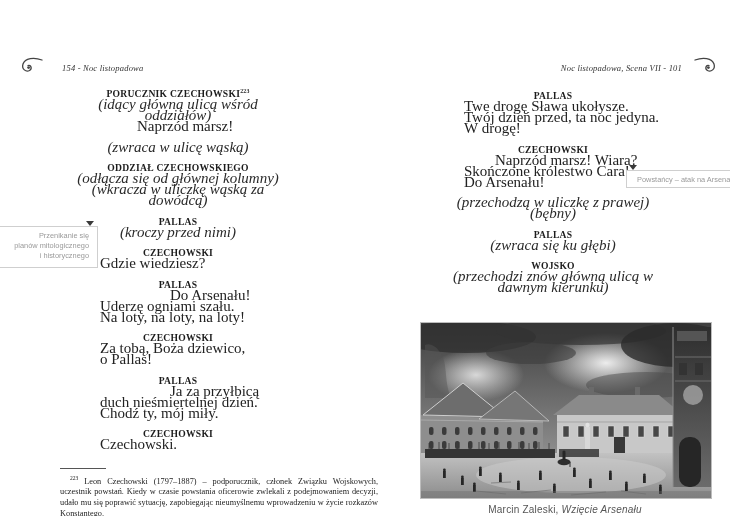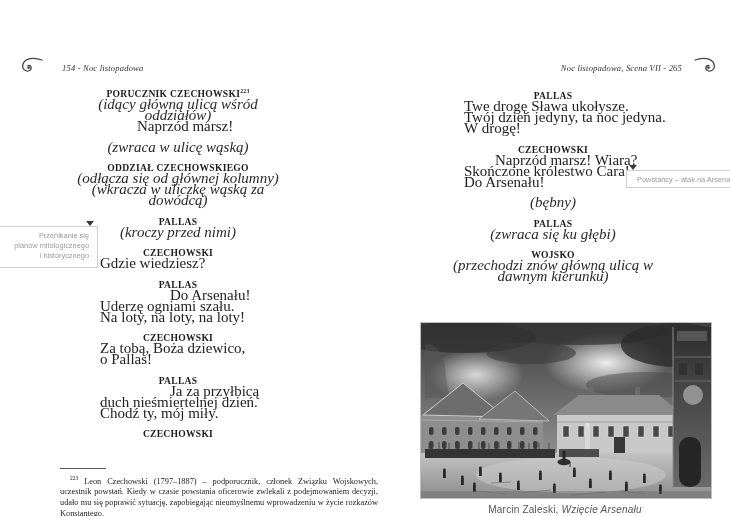--- a/index.html
+++ b/index.html
@@ -58,21 +58,21 @@
 
 <div class="spread">
 
   <span class="flourish fl-left">
     <svg width="24" height="20" viewBox="0 0 24 20">
       <path d="M23,4 C15,1 6,2 4,8 C2.4,13 7,16.5 10.5,14.5 C13.5,12.8 12,8.5 9,9.5" fill="none" stroke="#444" stroke-width="1.3" stroke-linecap="round"></path>
       <circle cx="9.6" cy="11.6" r="1.4" fill="#444"></circle>
     </svg>
   </span>
   <div class="running-head rh-left">154 - Noc listopadowa</div>
-  <div class="running-head rh-right">Noc listopadowa, Scena VII - 265</div>
+  <div class="running-head rh-right">Noc listopadowa, Scena VII - 101</div>
   <span class="flourish fl-right">
     <svg width="24" height="20" viewBox="0 0 24 20">
       <path d="M23,4 C15,1 6,2 4,8 C2.4,13 7,16.5 10.5,14.5 C13.5,12.8 12,8.5 9,9.5" fill="none" stroke="#444" stroke-width="1.3" stroke-linecap="round"></path>
       <circle cx="9.6" cy="11.6" r="1.4" fill="#444"></circle>
     </svg>
   </span>
 
   <div class="col col-left" id="col-left">
       <div class="blk b-name">PORUCZNIK CZECHOWSKI<sup>223</sup></div>
       <div class="blk b-stage">(idący główną ulicą wśród oddziałów)</div>
@@ -98,41 +98,43 @@
       <div class="blk b-name">CZECHOWSKI</div>
       <div class="blk b-line">Za tobą, Boża dziewico,</div>
       <div class="blk b-line">o Pallas!</div>
       <div class="blk b-gap"></div>
       <div class="blk b-name">PALLAS</div>
       <div class="blk b-line ind2">Ja za przyłbicą</div>
       <div class="blk b-line">duch nieśmiertelnej dzień.</div>
       <div class="blk b-line">Chodź ty, mój miły.</div>
       <div class="blk b-gap"></div>
       <div class="blk b-name">CZECHOWSKI</div>
+      <div class="blk b-line">Czechowski.</div>
     </div>
 
   <div class="mnote-marker mk-left"></div>
   <div class="mnote mnote-left">Przenikanie się
 planów mitologicznego
 i historycznego</div>
 
   <div class="footnote-rule"></div>
   <div class="footnote"><sup>223</sup> <span>Leon Czechowski (1797–1887) – podporucznik, członek Związku Wojskowych, uczestnik powstań. Kiedy w czasie powstania oficerowie zwlekali z podejmowaniem decyzji, udało mu się poprawić sytuację, zapobiegając nieumyślnemu wprowadzeniu w życie rozkazów Konstantego.</span></div>
 
   <div class="col col-right" id="col-right">
       <div class="blk b-name">PALLAS</div>
       <div class="blk b-line">Twe drogę Sława ukołysze.</div>
-      <div class="blk b-line">Twój dzień jedyny, ta noc jedyna.</div>
+      <div class="blk b-line">Twój dzień przed, ta noc jedyna.</div>
       <div class="blk b-line">W drogę!</div>
       <div class="blk b-gap"></div>
       <div class="blk b-name">CZECHOWSKI</div>
       <div class="blk b-line ind1">Naprzód marsz! Wiara?</div>
       <div class="blk b-line">Skończone królestwo Cara!</div>
       <div class="blk b-line">Do Arsenału!</div>
       <div class="blk b-gap"></div>
+      <div class="blk b-stage">(przechodzą w uliczkę z prawej)</div>
       <div class="blk b-stage">(bębny)</div>
       <div class="blk b-gap"></div>
       <div class="blk b-name">PALLAS</div>
       <div class="blk b-stage">(zwraca się ku głębi)</div>
       <div class="blk b-gap"></div>
       <div class="blk b-name">WOJSKO</div>
       <div class="blk b-stage">(przechodzi znów główną ulicą w dawnym kierunku)</div>
     </div>
 
   <div class="mnote-marker mk-right"></div>

